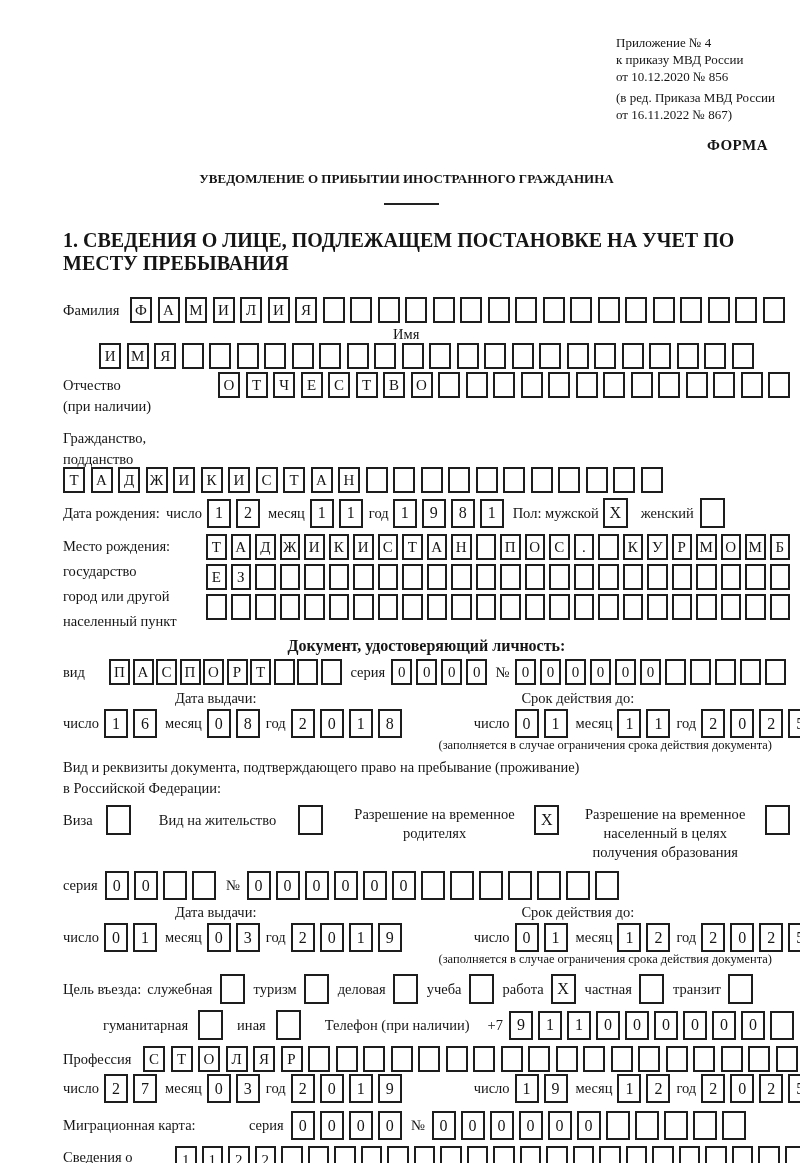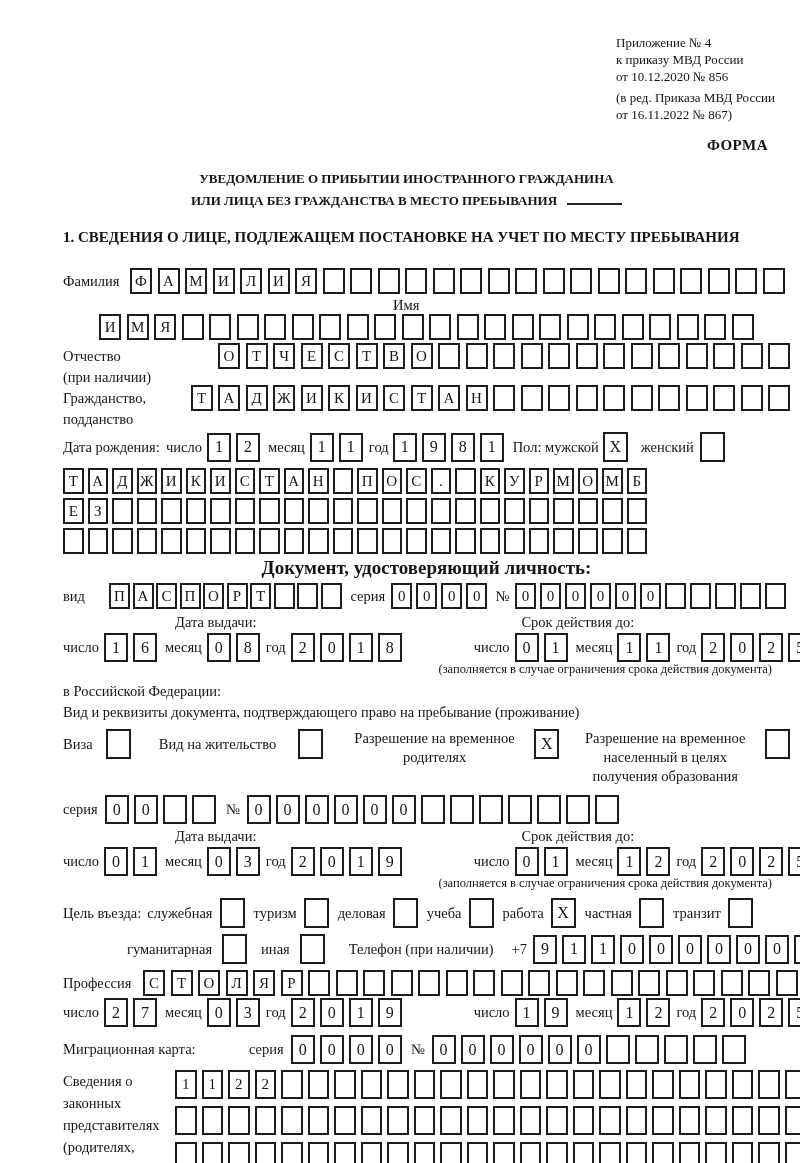--- a/index.html
+++ b/index.html
@@ -7,39 +7,39 @@
     width:800px;height:1163px;background:#fff;color:#151515;
     font-family:"Liberation Serif","DejaVu Serif",serif;
     box-sizing:border-box;padding:34px 10px 10px 63px;
     overflow:hidden;position:relative;
   }
   .appendix{margin-left:553px;font-size:13px;line-height:17px;}
   .appendix .ed{margin-top:4px;}
   .forma{font-weight:bold;font-size:15px;letter-spacing:.5px;text-align:right;margin:14px 22px 0 0;}
   .title{text-align:center;font-weight:bold;font-size:13px;line-height:21px;margin:14px 40px 0 0;}
   .blank{display:inline-block;width:55px;border-bottom:2px solid #222;height:14px;margin-left:10px;}
-  .sect{font-weight:bold;font-size:15px;margin-top:18px;}
+  .sect{font-weight:bold;font-size:20px;margin-top:18px;}
   .lab{font-size:14.5px;flex:none;}
   .lab2 .l1{font-size:14.5px;line-height:26px;}
   .lab2 .l2{font-size:14.5px;line-height:15px;margin-top:1px;}
   .frow{display:flex;align-items:center;flex-wrap:nowrap;}
   .frow.top{align-items:flex-start;justify-content:space-between;}
   .cells{display:flex;gap:5.5px;flex:none;}
   .cells .cell{
     box-sizing:border-box;width:22px;height:26px;border:2px solid #1d1d1d;
     display:flex;align-items:center;justify-content:center;
     font-size:15px;flex:none;background:#fff;
   }
   .cells.sm{gap:4px}   .cells.sm .cell{width:20.5px;height:26px;}
   .cells.md{gap:5px}   .cells.md .cell{width:21.5px;height:29px;}
   .cells.tight{gap:2.5px} .cells.tight .cell{width:21px;height:26px;}
   .cells.g4{gap:4px}   .cells.g4 .cell{width:21px;height:26px;}
   .cells.num{gap:5px}  .cells.num .cell{width:24px;height:29px;font-size:16px;}
   .cells.cb .cell{width:25px;height:30px;font-size:16px;}
-  .center-b{font-weight:bold;font-size:19px;text-align:center;}
+  .center-b{font-weight:bold;font-size:16px;text-align:center;}
   .hdr-row{display:flex;font-size:14.5px;}
   .note{font-size:12.5px;text-align:right;margin-right:18px;}
   .dgroup{display:flex;align-items:center;}
   .dgroup .lab{margin-right:5px;}
   .ml8{margin-left:8px;} .ml6{margin-left:6px;}
   .optlab{font-size:14.5px;text-align:center;line-height:17px;flex:none;}
   .intro{font-size:14.5px;line-height:21px;}
 </style>
 </head>
 <body>
@@ -51,21 +51,21 @@
     <div>к приказу МВД России</div>
     <div>от 10.12.2020 № 856</div>
     <div class="ed">(в ред. Приказа МВД России</div>
     <div>от 16.11.2022 № 867)</div>
   </div>
 
   <div class="forma">ФОРМА</div>
 
   <div class="title">
     <div>УВЕДОМЛЕНИЕ О ПРИБЫТИИ ИНОСТРАННОГО ГРАЖДАНИНА</div>
-    <div><span>ИЛИ ЛИЦА БЕЗ ГРАЖДАНСТВА В МЕСТО ПРЕБЫВАНИЯ</span><span class="blank"></span></div>
+    <div><span class="blank"></span></div>
   </div>
 
   <div class="sect">1. СВЕДЕНИЯ О ЛИЦЕ, ПОДЛЕЖАЩЕМ ПОСТАНОВКЕ НА УЧЕТ ПО МЕСТУ ПРЕБЫВАНИЯ</div>
 
   <div class="frow" style="margin-top:22px;">
     <span class="lab" style="width:67px">Фамилия</span>
     <div class="cells">
         <span class="cell">Ф</span>
         <span class="cell">А</span>
         <span class="cell">М</span>
@@ -146,21 +146,21 @@
         <span class="cell"></span>
         <span class="cell"></span>
         <span class="cell"></span>
         <span class="cell"></span>
         <span class="cell"></span>
         <span class="cell"></span>
         <span class="cell"></span>
       </div>
   </div>
 
-  <div class="frow top" style="margin-top:0;">
+  <div class="frow top" style="margin-top:11px;flex-direction:column;">
     <div class="lab2" style="width:112px;flex:none;">
       <div class="l1">Гражданство,</div>
       <div class="l2">подданство</div>
     </div>
     <div class="cells">
         <span class="cell">Т</span>
         <span class="cell">А</span>
         <span class="cell">Д</span>
         <span class="cell">Ж</span>
         <span class="cell">И</span>
@@ -207,20 +207,26 @@
     <div class="cells cb">
         <span class="cell">X</span>
       </div>
     <span class="lab" style="margin-left:13px;margin-right:6px">женский</span>
     <div class="cells cb">
         <span class="cell"></span>
       </div>
   </div>
 
   <div class="frow top" style="margin-top:6px;">
+    <div style="width:139px;flex:none;font-size:14.5px;line-height:25px;">
+      <div>Место рождения:</div>
+      <div>государство</div>
+      <div>город или другой</div>
+      <div>населенный пункт</div>
+    </div>
     <div style="display:flex;flex-direction:column;gap:4px;">
       <div class="cells sm">
           <span class="cell">Т</span>
           <span class="cell">А</span>
           <span class="cell">Д</span>
           <span class="cell">Ж</span>
           <span class="cell">И</span>
           <span class="cell">К</span>
           <span class="cell">И</span>
           <span class="cell">С</span>
@@ -375,22 +381,22 @@
           <span class="cell">2</span>
           <span class="cell">0</span>
           <span class="cell">2</span>
           <span class="cell">5</span>
         </div>
     </div>
   </div>
   <div class="note">(заполняется в случае ограничения срока действия документа)</div>
 
   <div class="intro" style="margin-top:4px;">
+    <div>Вид и реквизиты документа, подтверждающего право на пребывание (проживание)</div>
     <div>в Российской Федерации:</div>
-    <div>Вид и реквизиты документа, подтверждающего право на пребывание (проживание)</div>
   </div>
 
   <div class="frow top" style="margin-top:6px;">
     <span class="optlab" style="line-height:30px;">Виза</span>
     <div class="cells cb" style="margin-left:4px">
         <span class="cell"></span>
       </div>
     <span class="optlab" style="line-height:30px;margin-left:18px">Вид на жительство</span>
     <div class="cells cb" style="margin-left:12px">
         <span class="cell"></span>
@@ -510,21 +516,21 @@
     <div class="cells cb" style="margin-left:7px">
         <span class="cell"></span>
       </div>
     <span class="lab" style="margin-left:9px">транзит</span>
     <div class="cells cb" style="margin-left:7px">
         <span class="cell"></span>
       </div>
   </div>
 
   <div class="frow" style="margin-top:6px;">
-    <span class="lab" style="margin-left:64px">гуманитарная</span>
+    <span class="lab" style="margin-left:40px">гуманитарная</span>
     <div class="cells cb" style="margin-left:10px">
         <span class="cell"></span>
       </div>
     <span class="lab" style="margin-left:14px">иная</span>
     <div class="cells cb" style="margin-left:10px">
         <span class="cell"></span>
       </div>
     <span class="lab" style="margin-left:24px">Телефон (при наличии)</span>
     <span class="lab" style="margin-left:18px">+7</span>
     <div class="cells num" style="margin-left:6px">

